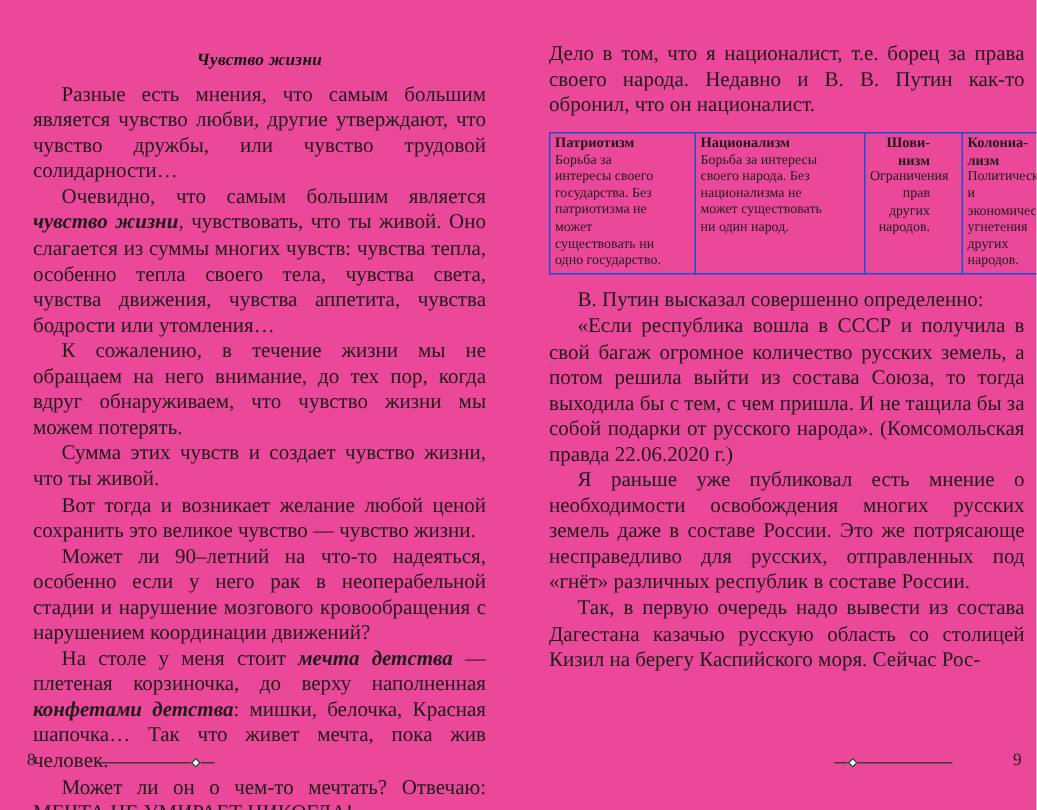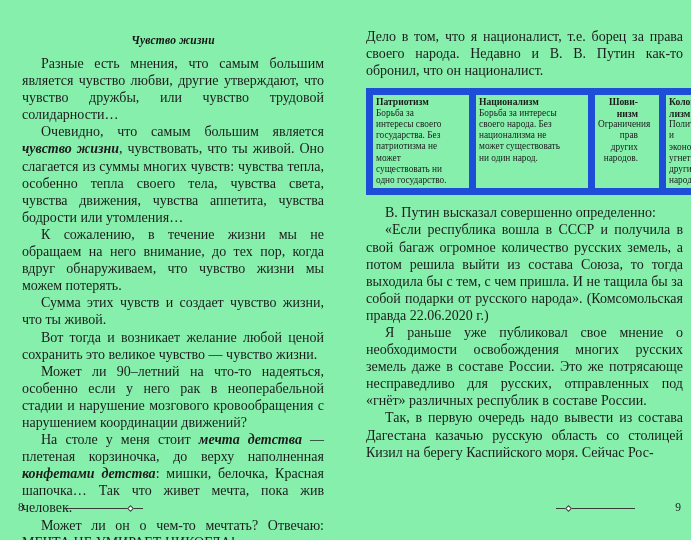--- a/index.html
+++ b/index.html
@@ -14,21 +14,21 @@
     overflow: hidden;
     font-family: "Liberation Serif", "DejaVu Serif", serif;
     color: #1a1a1a;
     -webkit-font-smoothing: antialiased;
   }
   .spread {
     position: relative;
     width: 691px;
     height: 540px;
     display: flex;
-    background: #86efac;
+    background: #ec4899;
   }
   .page {
     position: relative;
     box-sizing: border-box;
     height: 540px;
   }
   .page-left  { width: 346px; padding: 28px 22px 0 22px; }
   .page-right { width: 345px; padding: 28px 8px 0 20px; }
 
   .chapter-title {
@@ -57,21 +57,21 @@
 
   
   .term-table {
     border-collapse: collapse;
     width: 100%;
     margin: 9px 0 9px 0;
     table-layout: fixed;
     border: 1px solid #2a2a2a;
   }
   .term-table td {
-    border: 7px solid #1d4ed8;
+    border: 1px solid #1d4ed8;
     vertical-align: top;
     padding: 1px 21px 2px 3px;
     font-size: 9.3px;
     line-height: 11.2px;
     color: #1c1c1c;
     margin-top: 22px;
   }
   .term-table .term-head {
     display: block;
     font-weight: bold;
@@ -205,21 +205,21 @@
             <span class="term-def">Экономическое и физическое уничтожение других народов.</span>
           </td>
         </tr>
       </tbody>
     </table>
 
     <p class="body-par">В. Путин высказал совершенно определенно:</p>
 
     <p class="body-par">«Если республика вошла в СССР и получила в свой багаж огромное количество русских земель, а потом решила выйти из состава Союза, то тогда выходила бы с тем, с чем пришла. И не тащила бы за собой подарки от русского народа». (Комсомольская правда 22.06.2020 г.)</p>
 
-    <p class="body-par">Я раньше уже публиковал свое мнение о необходимости освобождения многих русских земель даже в составе России. Это же потрясающе несправедливо для русских, отправленных под «гнёт» различных республик в составе России.</p>
+    <p class="body-par">Я раньше уже публиковал есть мнение о необходимости освобождения многих русских земель даже в составе России. Это же потрясающе несправедливо для русских, отправленных под «гнёт» различных республик в составе России.</p>
 
     <p class="body-par">Так, в первую очередь надо вывести из состава Дагестана казачью русскую область со столицей Кизил на берегу Каспийского моря. Сейчас Рос-</p>
 
     <div class="footer footer-right">
       <span class="rule">
         <span class="tail"></span>
         <span class="diamond"></span>
         <span class="bar"></span>
       </span>
       <span class="page-num">9</span>

